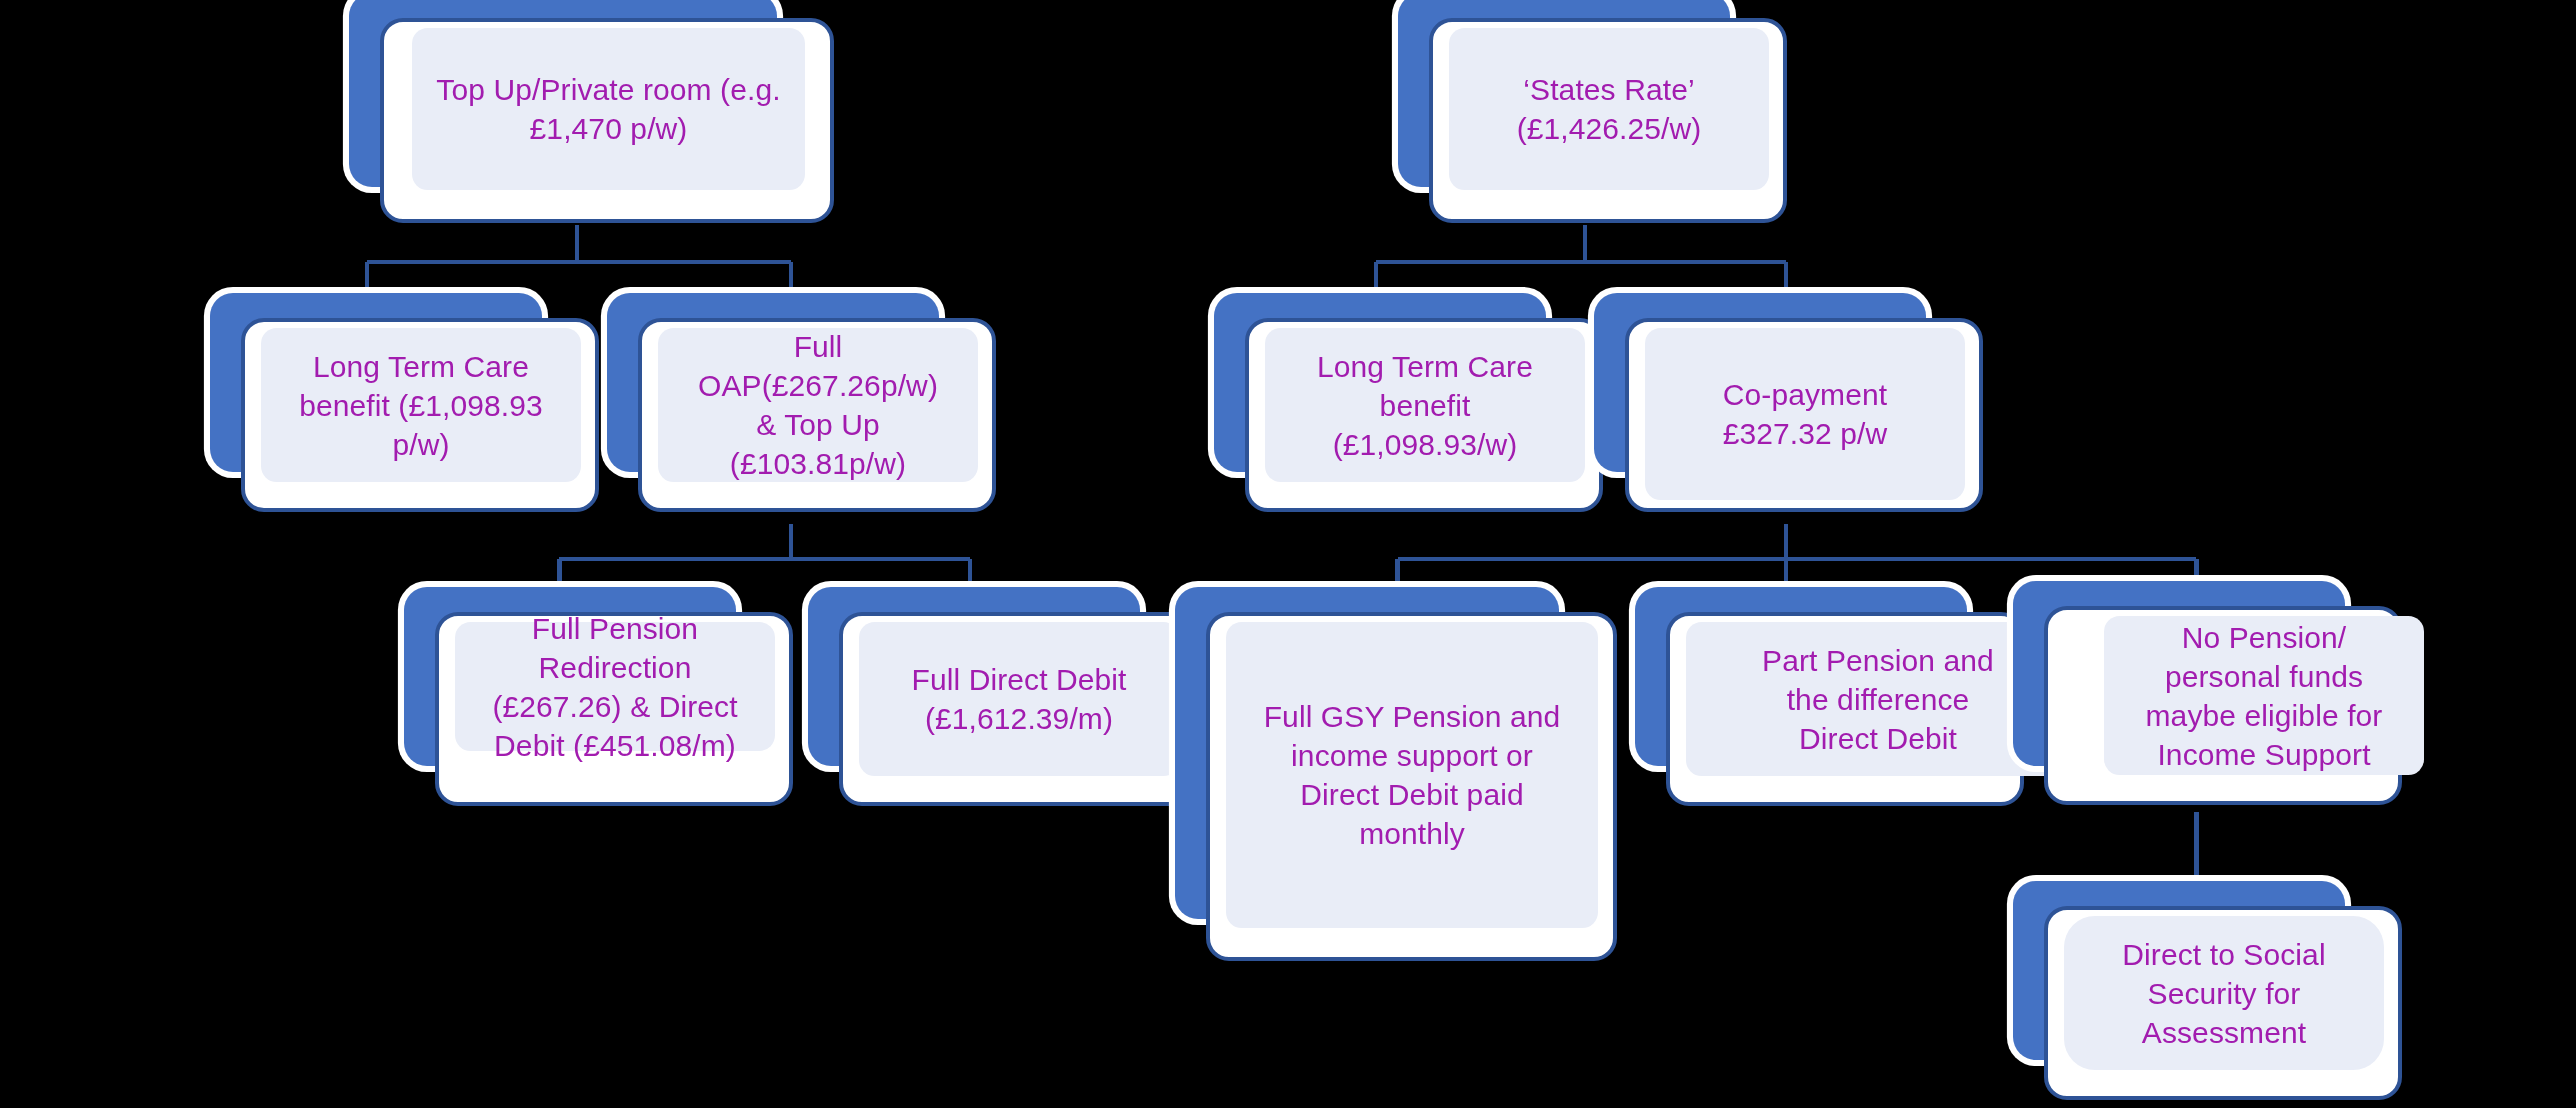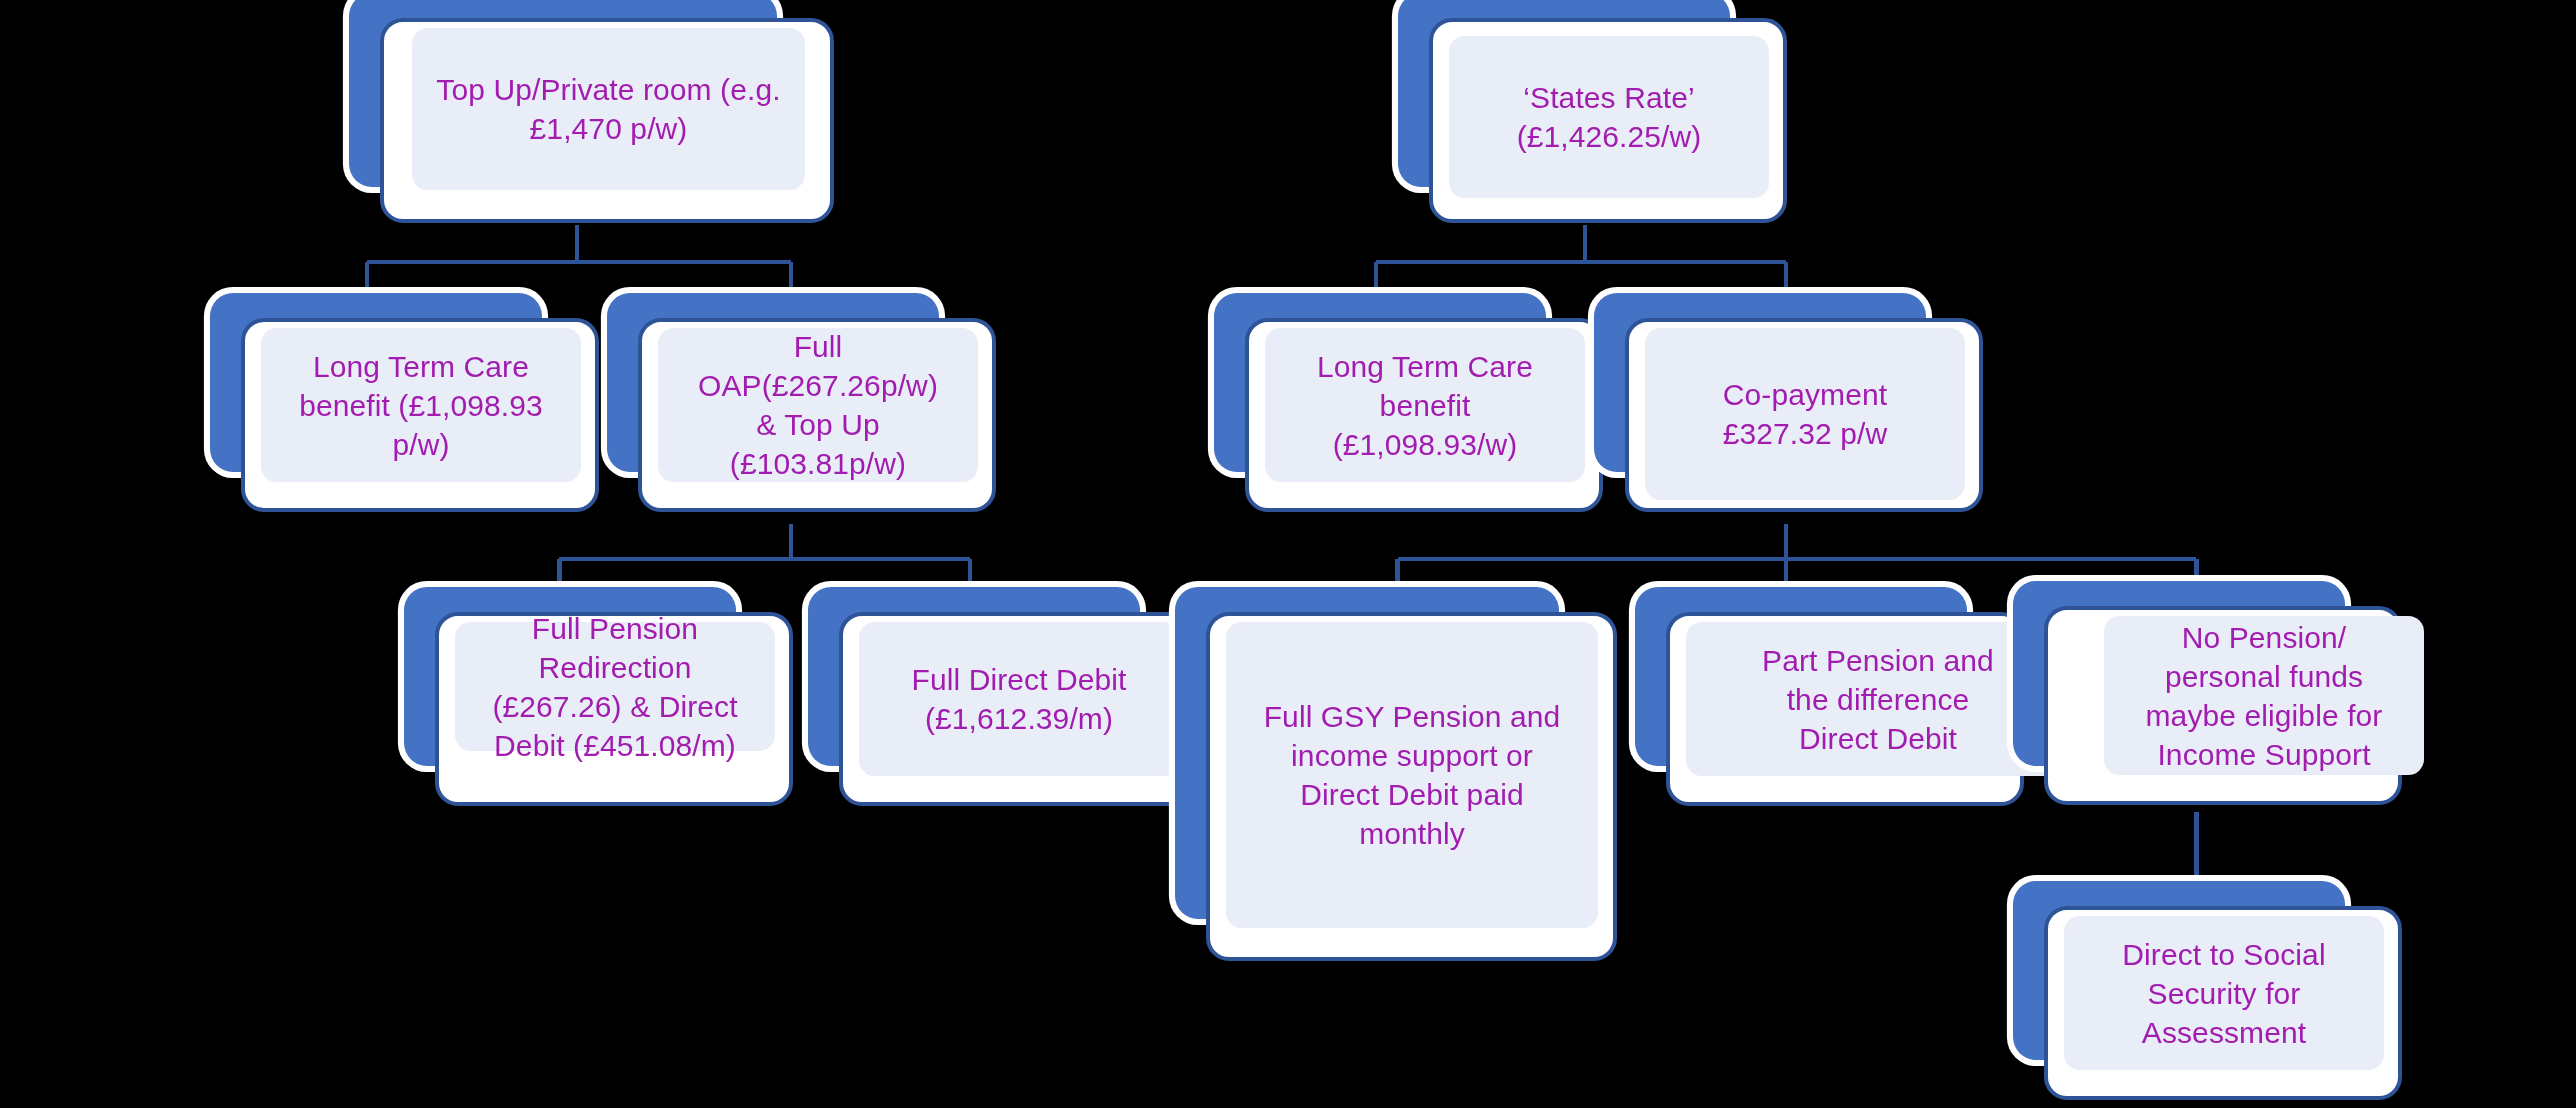--- a/index.html
+++ b/index.html
@@ -114,21 +114,21 @@
     <div class="front" style="left:31px;top:24.5px;width:358px;height:194px;"></div>
     <div class="inner" style="left:51px;top:35px;width:320px;height:154px;">
       <span class="label">Full Direct Debit
 (£1,612.39/m)</span>
     </div>
   </div>
 
   <div class="node" style="left:1398px;top:-7px;width:384px;height:236px;">
     <div class="back" style="width:332px;height:194px;"></div>
     <div class="front" style="left:31px;top:24.5px;width:358px;height:205px;"></div>
-    <div class="inner" style="left:51px;top:35px;width:320px;height:162px;margin-top:8px;">
+    <div class="inner" style="left:51px;top:35px;width:320px;height:162px;">
       <span class="label">‘States Rate’
 (£1,426.25/w)</span>
     </div>
   </div>
 
   <div class="node" style="left:1214px;top:293px;width:384px;height:231px;">
     <div class="back" style="width:332px;height:179px;"></div>
     <div class="front" style="left:31px;top:24.5px;width:358px;height:194px;"></div>
     <div class="inner" style="left:51px;top:35px;width:320px;height:154px;">
       <span class="label">Long Term Care
@@ -174,21 +174,21 @@
       <span class="label">No Pension/
 personal funds
 maybe eligible for
 Income Support</span>
     </div>
   </div>
 
   <div class="node" style="left:2013px;top:881px;width:384px;height:231px;">
     <div class="back" style="width:332px;height:179px;"></div>
     <div class="front" style="left:31px;top:24.5px;width:358px;height:194px;"></div>
-    <div class="inner" style="left:51px;top:35px;width:320px;height:154px;">
+    <div class="inner" style="left:51px;top:35px;width:320px;height:154px;border-radius:31px;">
       <span class="label">Direct to Social
 Security for
 Assessment</span>
     </div>
   </div>
 
 </div>
 
 
 </body></html>

